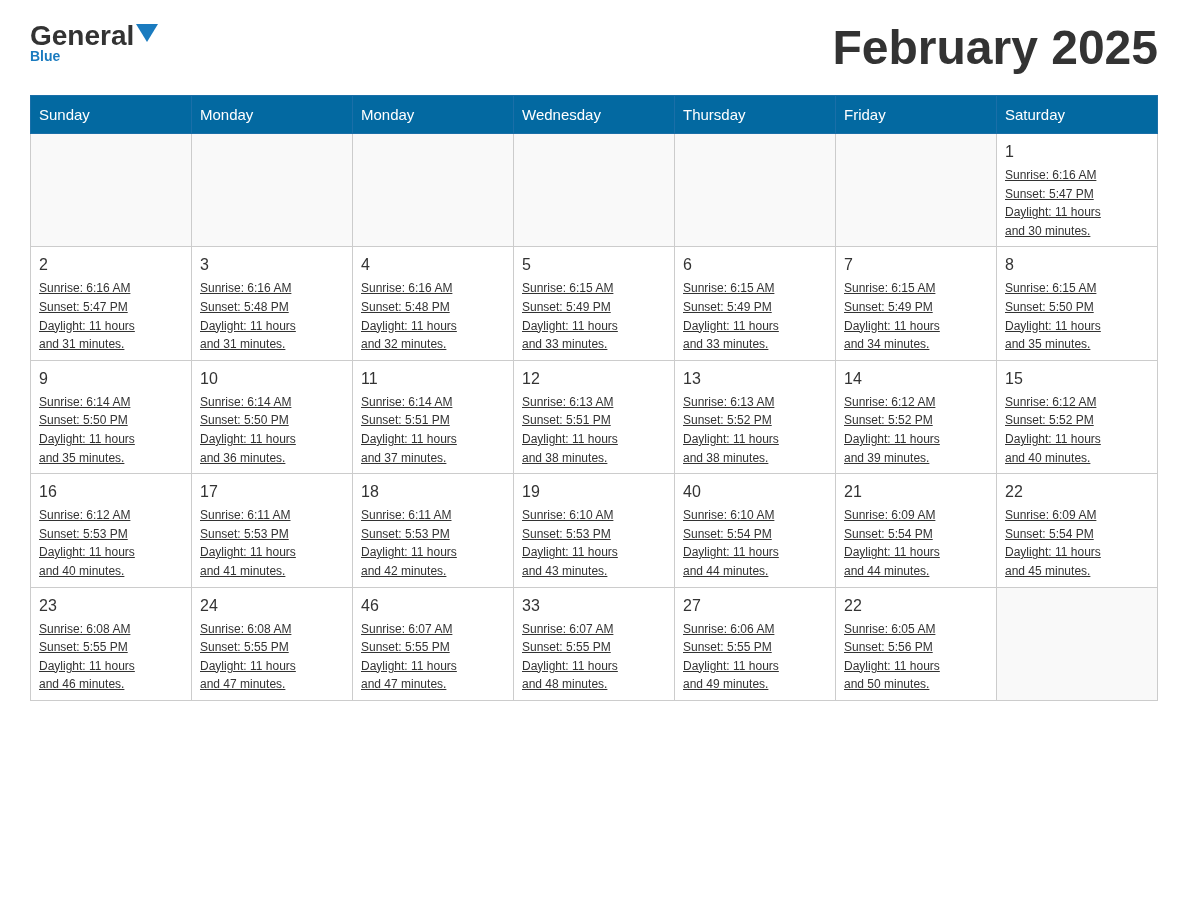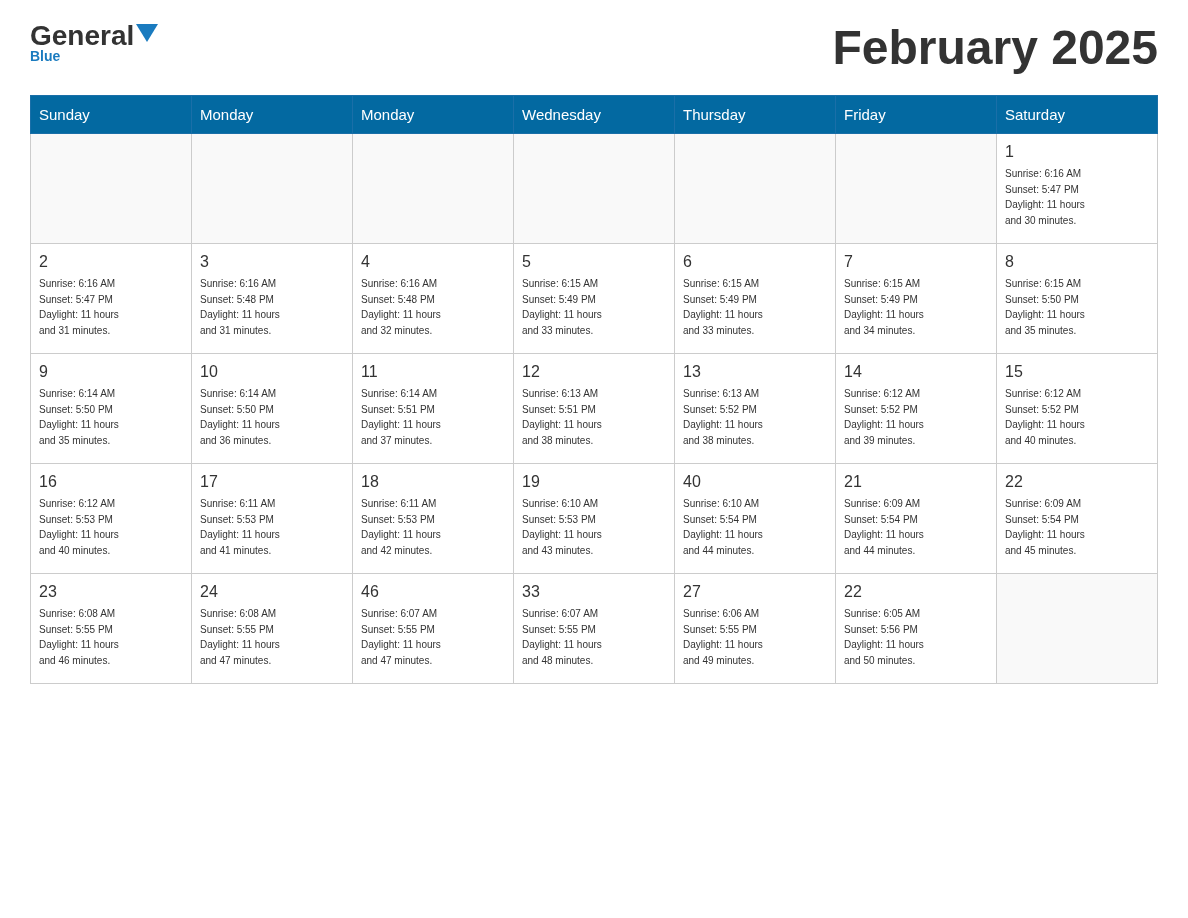--- a/index.html
+++ b/index.html
@@ -68,23 +68,24 @@
       line-height: 1.5;
     }
     .day-number {
       font-size: 16px;
       font-weight: normal;
       color: #333;
       display: block;
       margin-bottom: 2px;
     }
     .day-info {
-      font-size: 10px;
+      font-size: 12px;
       color: #333;
       line-height: 1.55;
+      text-decoration: underline;
     }
     .empty-cell {
       background: #f9f9f9;
     }
     tr:nth-child(even) td {
       background: #fff;
     }
     .week-row td {
       height: 110px;
     }

